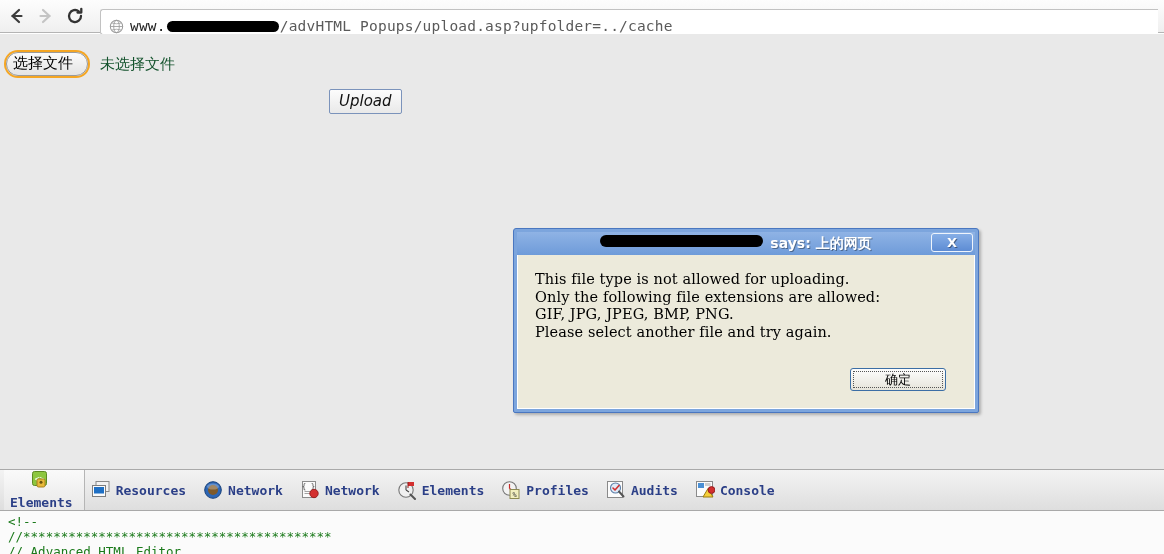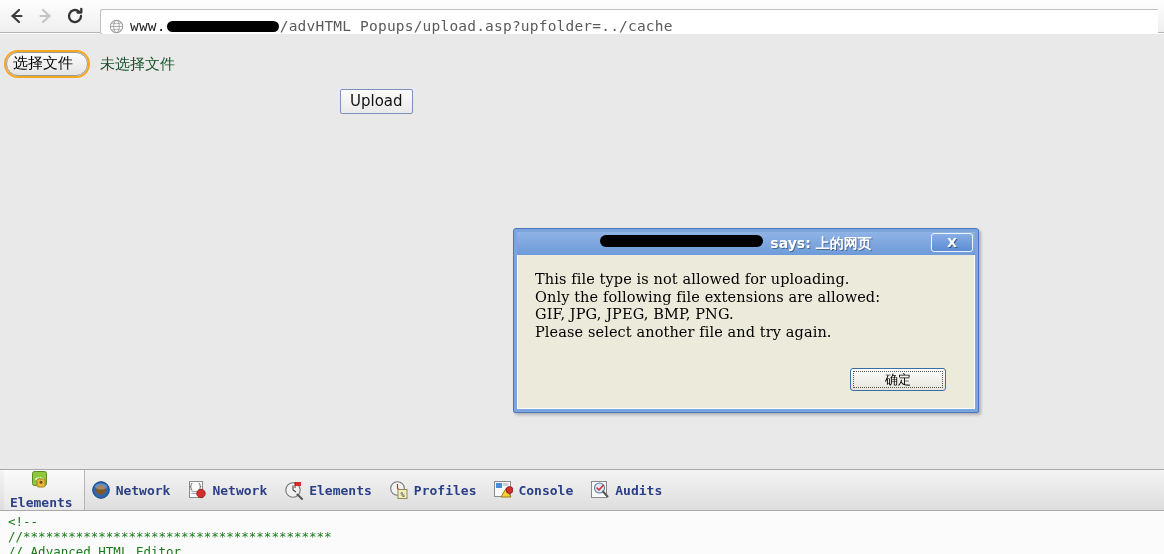--- a/index.html
+++ b/index.html
@@ -104,29 +104,30 @@
     line-height: 17px;
   }
   .file-status {
     font-family: "DejaVu Sans", sans-serif;
     font-size: 15px;
     color: #14532d;
     margin-left: 12px;
   }
   .upload-btn {
     position: absolute;
-    left: 340px; top: 55px;
+    left: 329px; top: 55px;
     font-family: "DejaVu Sans", sans-serif;
     font-size: 15px;
     color: #111;
     background: linear-gradient(#fcfcfc, #e9e9e9);
     border: 1px solid #7b93bb;
     border-radius: 2px;
     padding: 2px 9px 3px 9px;
     line-height: 18px;
+    font-style: italic;
   }
 
   
   .dialog {
     position: absolute;
     left: 513px; top: 194px;
     width: 466px;
     height: 185px;
     background: #7ca5dd;
     border: 1px solid #4a77c0;
@@ -349,20 +350,28 @@
     <div class="dt-tab selected">
       <svg class="dt-icon" viewBox="0 0 20 20">
         <rect x="1.5" y="1.5" width="14" height="14" rx="2" fill="#8dc63f" stroke="#5d8a22" stroke-width="1"></rect>
         <text x="8.5" y="11.5" font-size="8" font-family="monospace" fill="#ffffff" text-anchor="middle">&lt;&gt;</text>
         <rect x="6" y="9" width="8" height="8" rx="1.5" fill="#e8b93a" stroke="#a5801c" stroke-width="1"></rect>
         <circle cx="10" cy="12.3" r="1.5" fill="#6b5410"></circle>
       </svg>
       <span class="dt-tab-label">Elements</span>
     </div>
 
+    <div class="dt-tab">
+      <svg class="dt-icon" viewBox="0 0 20 20">
+        <rect x="5" y="1.5" width="13" height="10" fill="#f2f2f2" stroke="#8a8a8a" stroke-width="1"></rect>
+        <rect x="1.5" y="5.5" width="13" height="11" fill="#fafafa" stroke="#7d7d7d" stroke-width="1"></rect>
+        <rect x="3" y="7" width="10" height="6.5" fill="#1e6fc4"></rect>
+      </svg>
+      <span class="dt-tab-label">Resources</span>
+    </div>
 
     <div class="dt-tab">
       <svg class="dt-icon" viewBox="0 0 20 20">
         <circle cx="10" cy="10" r="8.3" fill="#2c66b5" stroke="#17407a" stroke-width="1"></circle>
         <circle cx="10" cy="10" r="5" fill="#7e5a2a"></circle>
         <ellipse cx="10" cy="6.6" rx="6" ry="3" fill="#ffffff" opacity="0.28"></ellipse>
       </svg>
       <span class="dt-tab-label">Network</span>
     </div>
 
@@ -392,37 +401,37 @@
         <circle cx="8.5" cy="8.5" r="6.8" fill="#f3f3f3" stroke="#777" stroke-width="1.1"></circle>
         <path d="M8.5 8.5 L8.5 4 M8.5 8.5 L11.5 10.5" stroke="#c62828" stroke-width="1.2"></path>
         <rect x="9" y="9.5" width="9" height="9" fill="#f2efbf" stroke="#8d8a52" stroke-width="1"></rect>
         <text x="13.5" y="16.5" font-size="7" font-family="monospace" fill="#3b3b3b" text-anchor="middle">%</text>
       </svg>
       <span class="dt-tab-label">Profiles</span>
     </div>
 
     <div class="dt-tab">
       <svg class="dt-icon" viewBox="0 0 20 20">
+        <rect x="1.5" y="1.5" width="15" height="16" fill="#fcfcfc" stroke="#8a8a8a" stroke-width="1"></rect>
+        <circle cx="9.5" cy="8" r="5" fill="#dfeaf7" stroke="#5b7ea8" stroke-width="1.1"></circle>
+        <path d="M7 8 l2 2 l4 -4.5" fill="none" stroke="#d32f2f" stroke-width="1.6" stroke-linecap="round" stroke-linejoin="round"></path>
+        <path d="M13 11.5 L17.5 16.5" stroke="#555" stroke-width="2" stroke-linecap="round"></path>
+      </svg>
+      <span class="dt-tab-label">Audits</span>
+    </div>
+
+    <div class="dt-tab">
+      <svg class="dt-icon" viewBox="0 0 20 20">
         <rect x="1.5" y="1.5" width="16" height="15" fill="#fbfbfb" stroke="#8a8a8a" stroke-width="1"></rect>
         <rect x="3" y="3" width="6" height="5" fill="#4a8fd4"></rect>
         <rect x="10" y="3" width="5.5" height="3" fill="#cfcfcf"></rect>
         <path d="M8 17 L13 8.5 L18 17 Z" fill="#f5cf3a" stroke="#9a7c10" stroke-width="1" stroke-linejoin="round"></path>
         <circle cx="16.5" cy="10" r="3.4" fill="#d32f2f" stroke="#8e1b1b" stroke-width="0.9"></circle>
       </svg>
       <span class="dt-tab-label">Console</span>
     </div>
 
-    <div class="dt-tab">
-      <svg class="dt-icon" viewBox="0 0 20 20">
-        <rect x="1.5" y="1.5" width="15" height="16" fill="#fcfcfc" stroke="#8a8a8a" stroke-width="1"></rect>
-        <circle cx="9.5" cy="8" r="5" fill="#dfeaf7" stroke="#5b7ea8" stroke-width="1.1"></circle>
-        <path d="M7 8 l2 2 l4 -4.5" fill="none" stroke="#d32f2f" stroke-width="1.6" stroke-linecap="round" stroke-linejoin="round"></path>
-        <path d="M13 11.5 L17.5 16.5" stroke="#555" stroke-width="2" stroke-linecap="round"></path>
-      </svg>
-      <span class="dt-tab-label">Audits</span>
-    </div>
-
   </div>
 
   <div class="dt-source">&lt;!--
 //*****************************************
 // Advanced HTML Editor</div>
 </div>
 
 </body></html>

